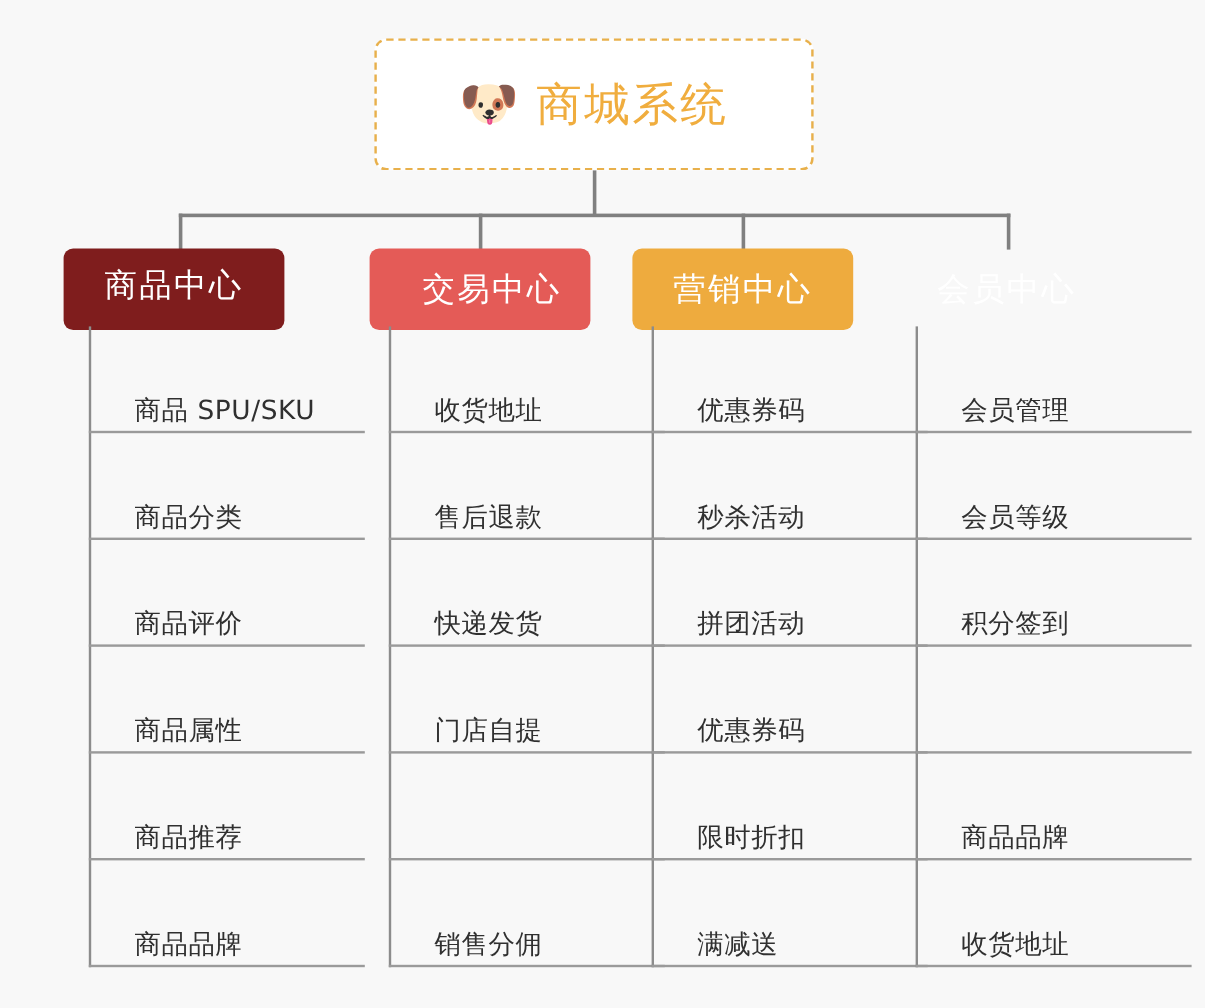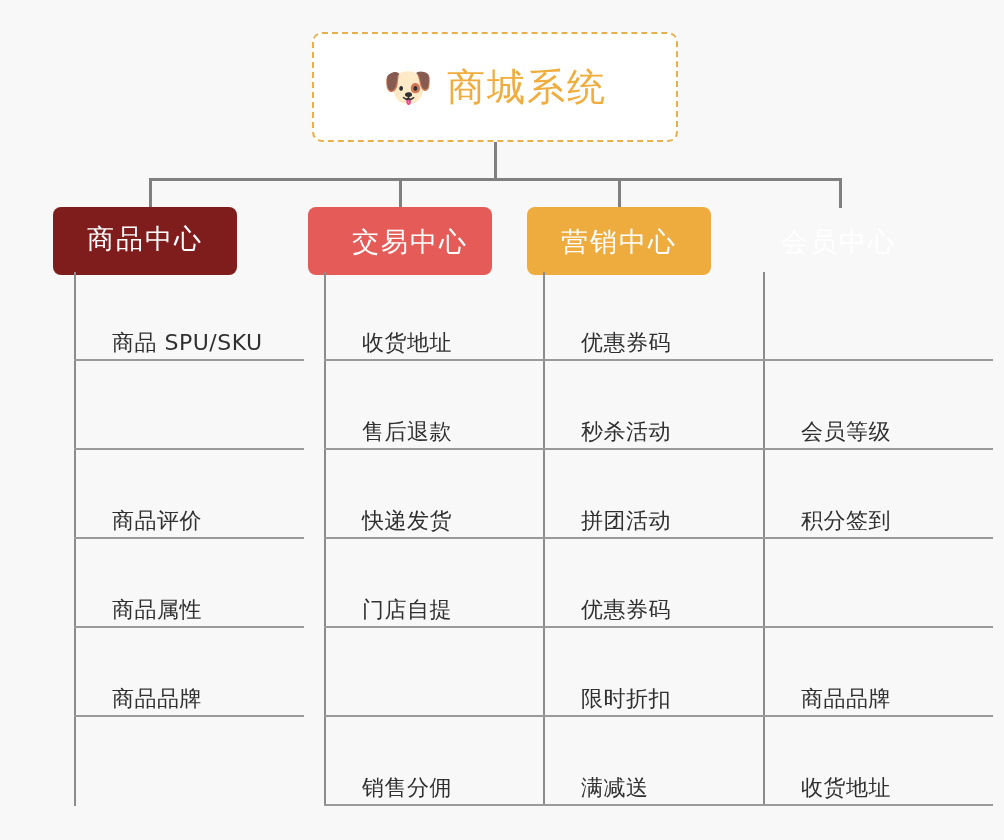--- a/index.html
+++ b/index.html
@@ -142,31 +142,36 @@
     <span class="cat-label">会员中心</span>
   </div>
 
   <div class="leaf-col" style="left:74px;">
       <div class="leaf-trunk" style="height: 534px;"></div>
       <div class="leaf-item">
         <span class="leaf-text">商品 SPU/SKU</span>
         <div class="leaf-underline" style="width: 230px;"></div>
       </div>
       <div class="leaf-item">
+        <span class="leaf-text">商品分类</span>
         <div class="leaf-underline" style="width: 230px;"></div>
       </div>
       <div class="leaf-item">
         <span class="leaf-text">商品评价</span>
         <div class="leaf-underline" style="width: 230px;"></div>
       </div>
       <div class="leaf-item">
         <span class="leaf-text">商品属性</span>
         <div class="leaf-underline" style="width: 230px;"></div>
       </div>
       <div class="leaf-item">
+        <span class="leaf-text">商品推荐</span>
+        <div class="leaf-underline" style="width: 230px;"></div>
+      </div>
+      <div class="leaf-item">
         <span class="leaf-text">商品品牌</span>
         <div class="leaf-underline" style="width: 230px;"></div>
       </div>
     </div>
   <div class="leaf-col" style="left:324px;">
       <div class="leaf-trunk" style="height: 534px;"></div>
       <div class="leaf-item">
         <span class="leaf-text">收货地址</span>
         <div class="leaf-underline" style="width: 230px;"></div>
       </div>
@@ -213,20 +218,21 @@
         <div class="leaf-underline" style="width: 230px;"></div>
       </div>
       <div class="leaf-item">
         <span class="leaf-text">满减送</span>
         <div class="leaf-underline" style="width: 230px;"></div>
       </div>
     </div>
   <div class="leaf-col" style="left:763px;">
       <div class="leaf-trunk" style="height: 534px;"></div>
       <div class="leaf-item">
+        <span class="leaf-text">会员管理</span>
         <div class="leaf-underline" style="width: 230px;"></div>
       </div>
       <div class="leaf-item">
         <span class="leaf-text">会员等级</span>
         <div class="leaf-underline" style="width: 230px;"></div>
       </div>
       <div class="leaf-item">
         <span class="leaf-text">积分签到</span>
         <div class="leaf-underline" style="width: 230px;"></div>
       </div>

